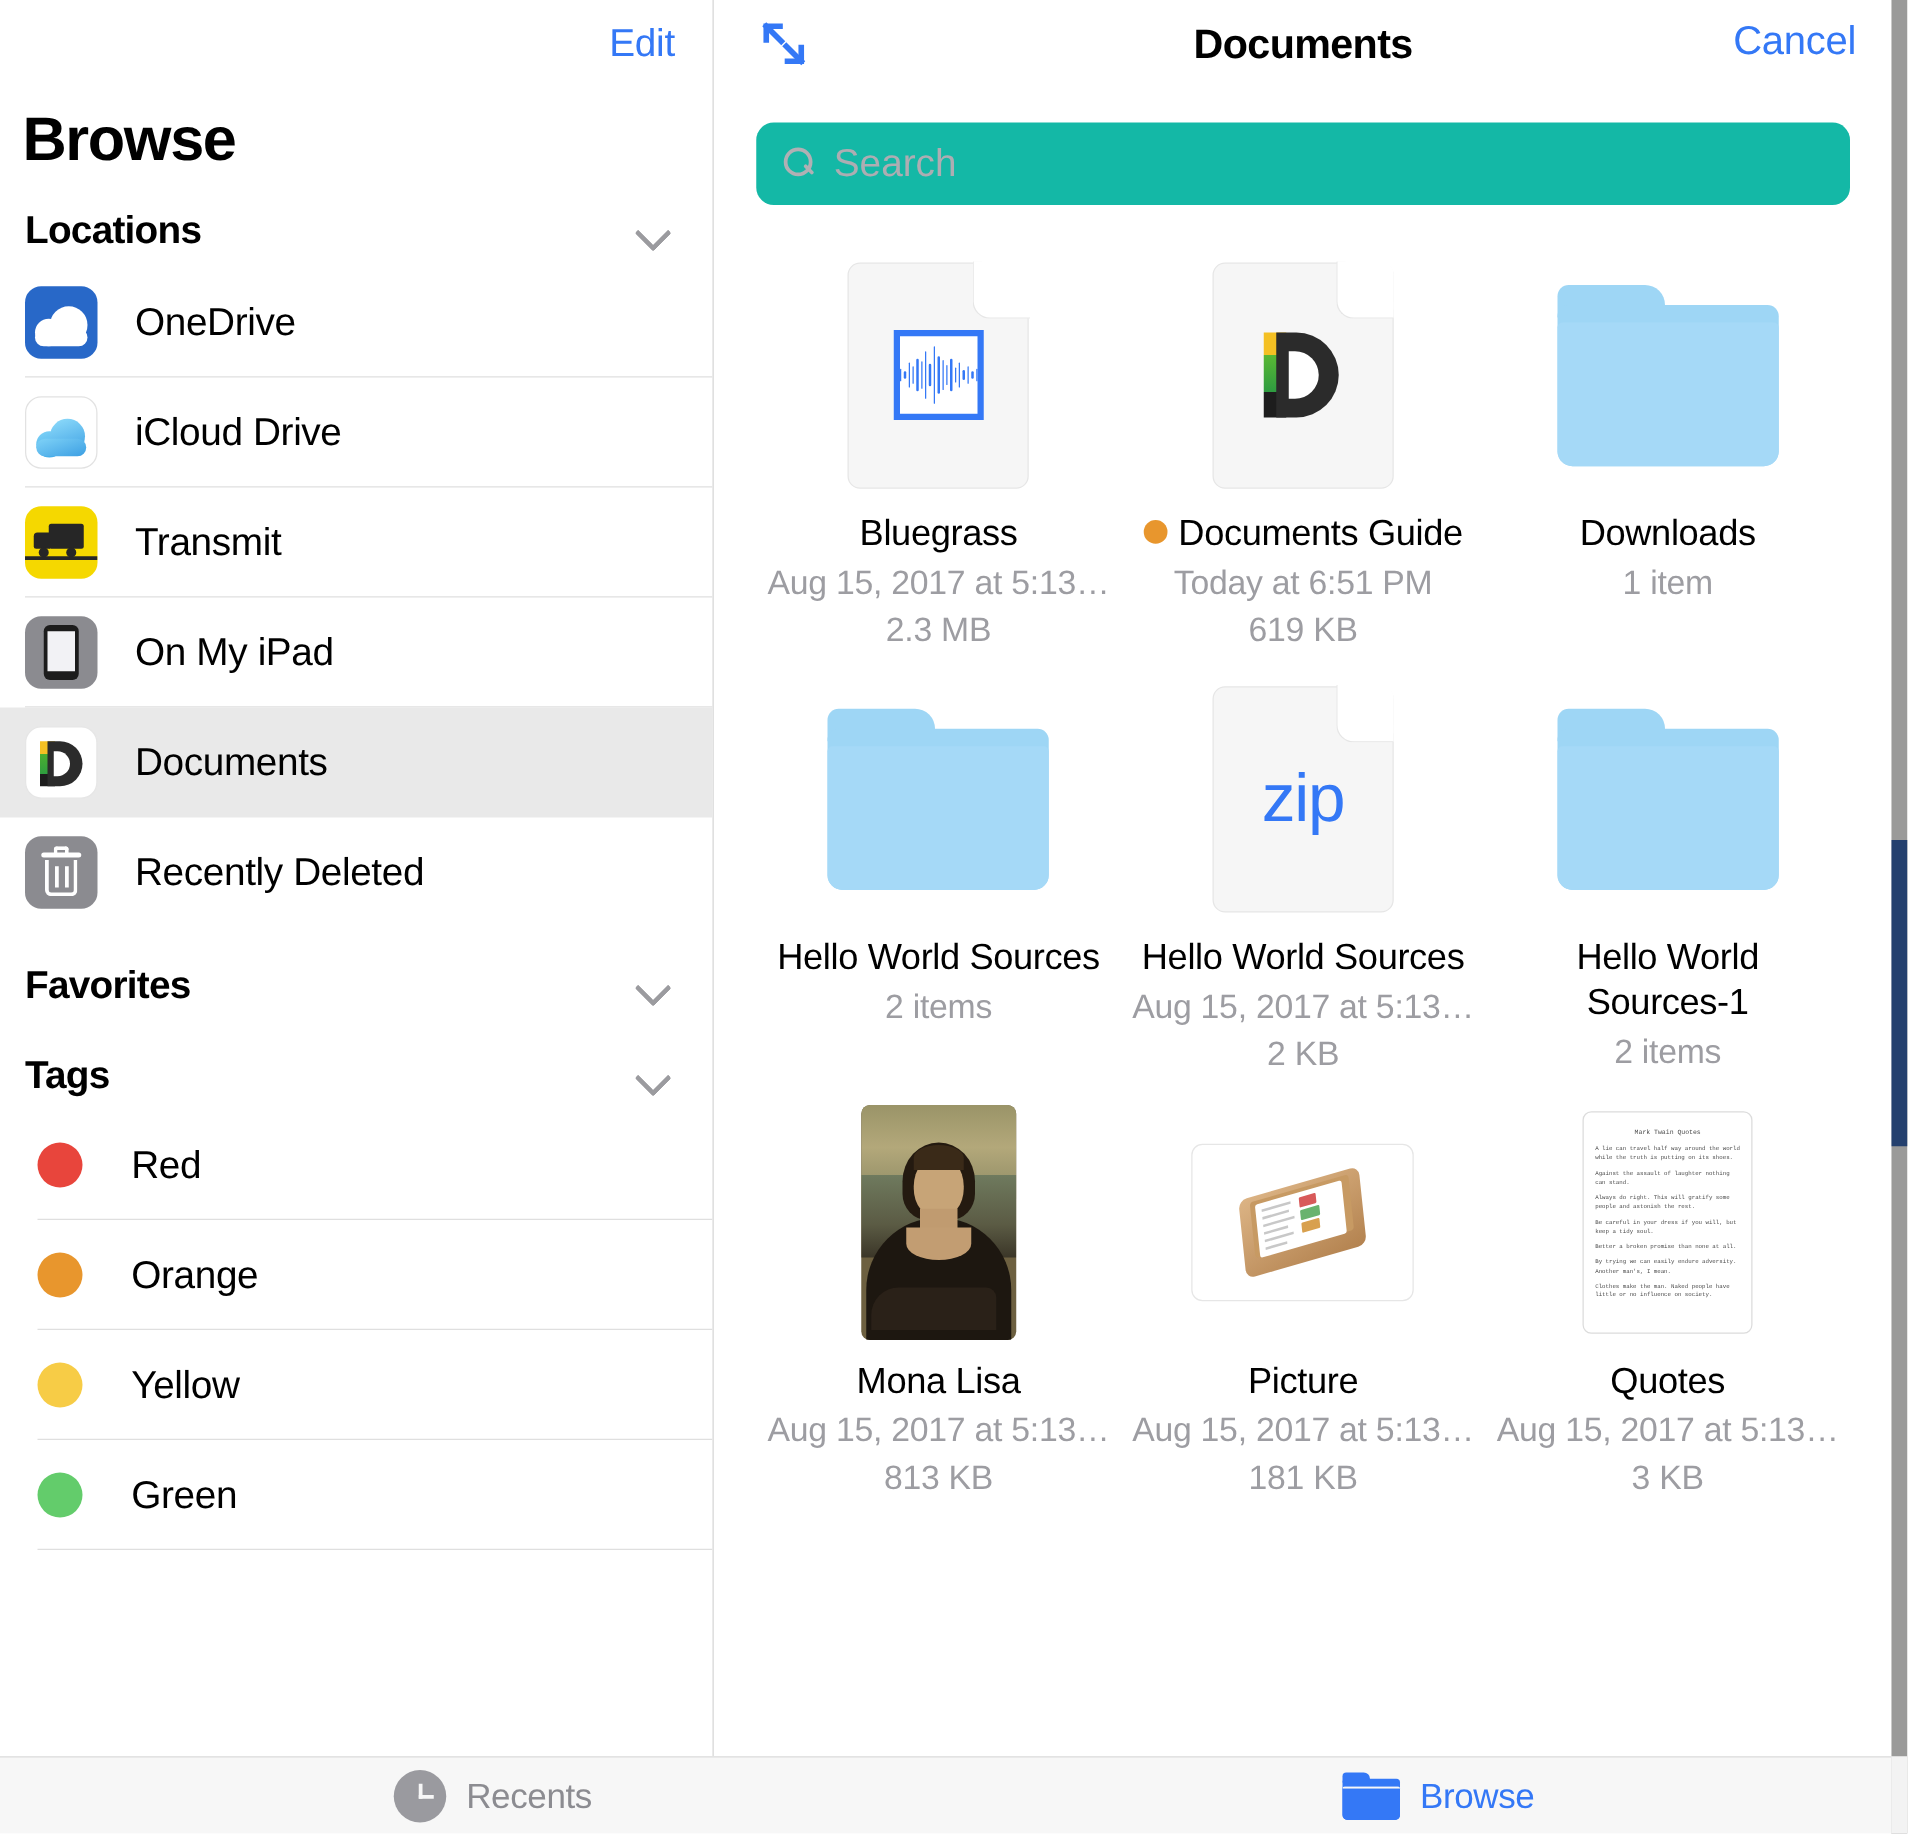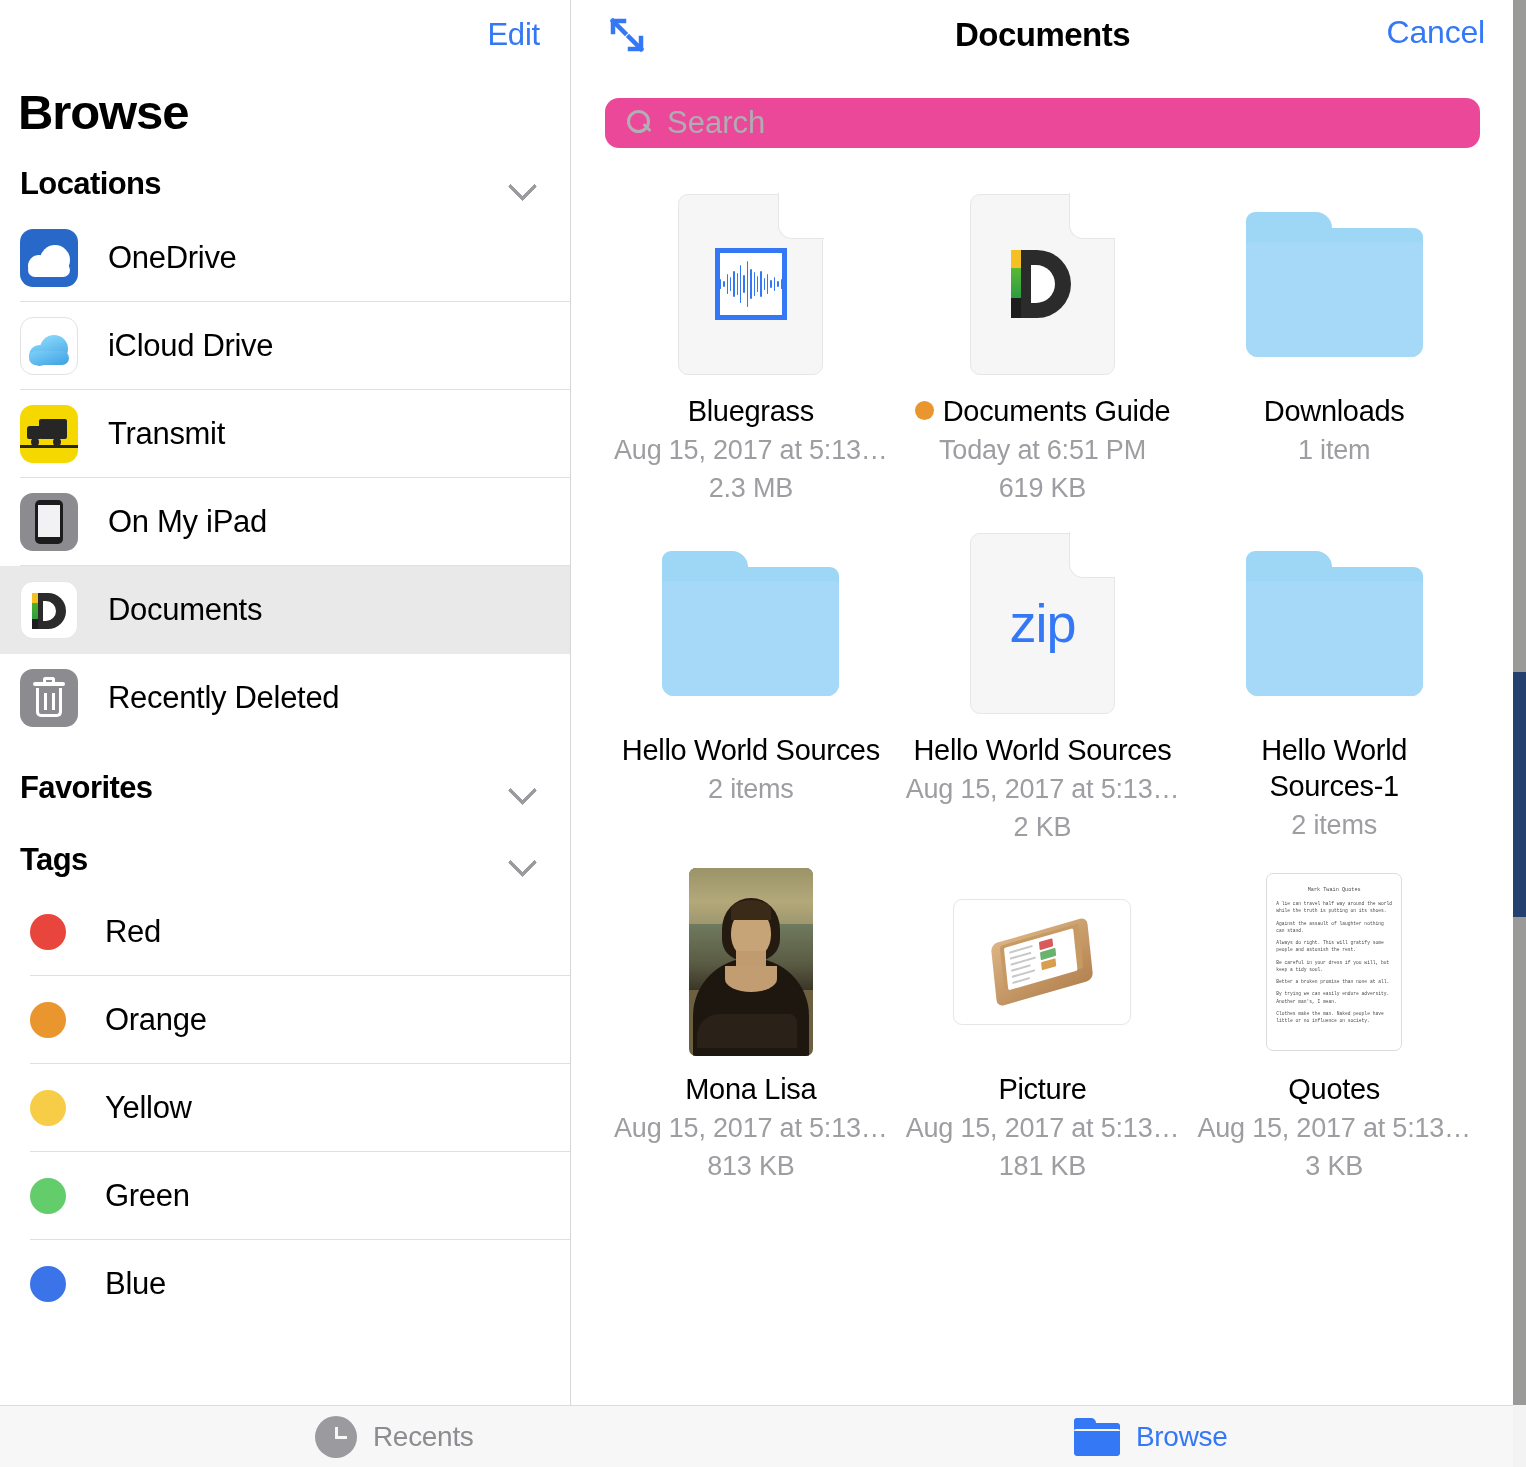--- a/index.html
+++ b/index.html
@@ -325,22 +325,22 @@
     color: #3478f6;
     letter-spacing: -0.2px;
     cursor: pointer;
     background:none;border:none;
     font-family:"Liberation Sans", sans-serif;
   }
 
   .search-wrap { padding: 28px 33px 0 33px; }
   .search-box {
     position: relative;
-    height: 50px;
-    background: #ec4899;
+    height: 66px;
+    background: #14b8a6;
     border-radius: 14px;
     display: flex;
     align-items: center;
     cursor: text;
   }
   .search-icon {
     width: 26px; height: 26px;
     margin-left: 22px;
     position: relative;
     flex: 0 0 26px;
@@ -799,25 +799,20 @@
         </div>
         <div class="tag-row">
           <span class="tag-dot" style="background:#f7cc46"></span>
           <span class="tag-label">Yellow</span>
           <span class="sep"></span>
         </div>
         <div class="tag-row">
           <span class="tag-dot" style="background:#63cc6b"></span>
           <span class="tag-label">Green</span>
           <span class="sep"></span>
-        </div>
-        <div class="tag-row last">
-          <span class="tag-dot" style="background:#3b73e8"></span>
-          <span class="tag-label">Blue</span>
-
         </div>
       </div>
     </div>
 
     <div class="content">
 
       <div class="content-header">
         <span class="expand-icon">
           <svg width="46" height="46" viewBox="0 0 46 46">
             <g stroke="#3478f6" stroke-width="4.5" stroke-linecap="square" fill="none">

